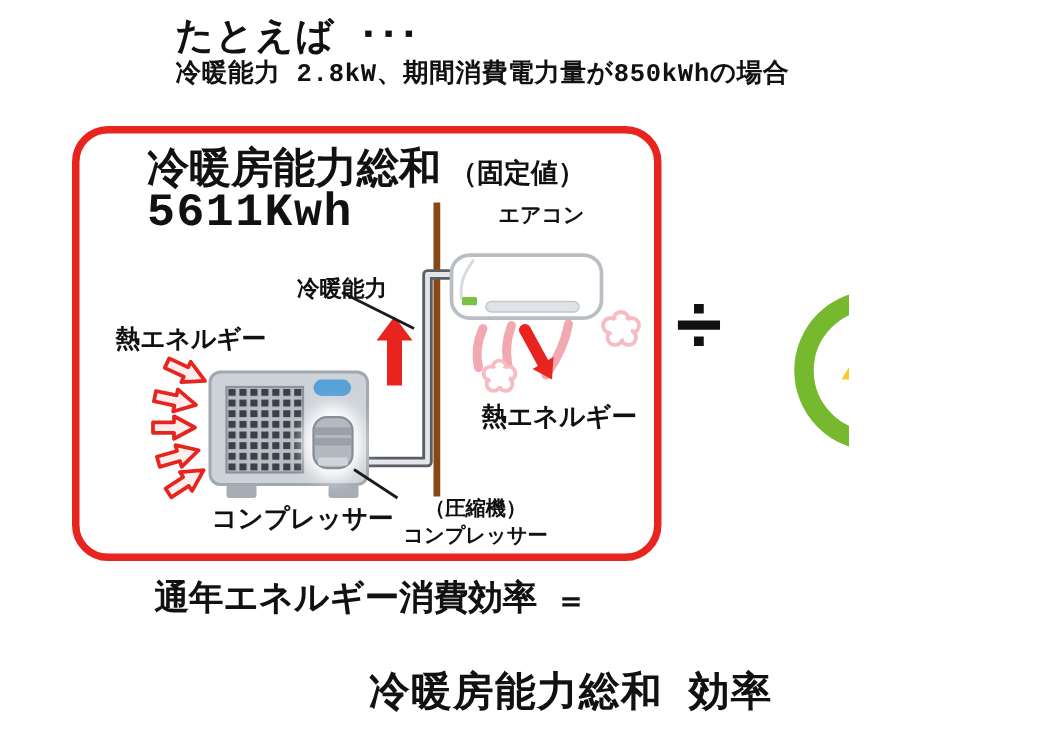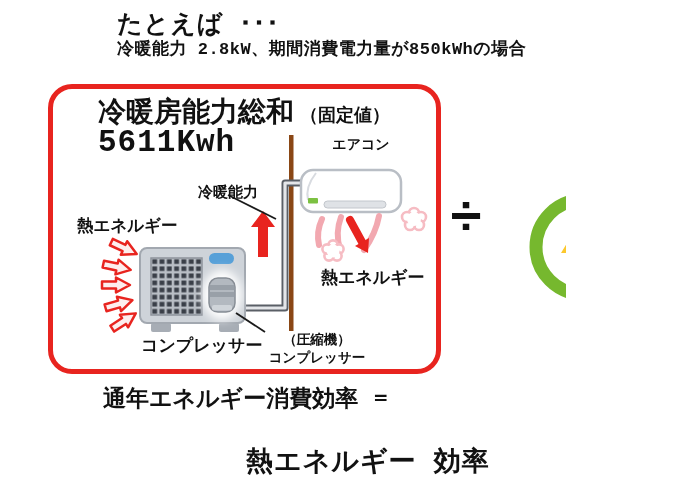--- a/index.html
+++ b/index.html
@@ -25,21 +25,21 @@
   .heat-right{left:268px;top:177px;font-size:17px;}
   .outdoor-lbl{left:88px;top:245px;width:112px;text-align:center;font-size:17px;}
   .comp-lbl{left:206px;top:243px;width:116px;text-align:center;font-size:13.5px;line-height:1.35;}
   
   .consumption{left:498px;top:104px;width:180px;text-align:center;}
   .cons-title{font-size:22px;font-weight:900;}
   .cons-value{font-size:25px;font-weight:900;margin-top:3px;letter-spacing:1px;}
   .divide{left:436px;top:188px;width:60px;text-align:center;font-size:56px;font-weight:900;line-height:64px;}
   .energy{left:527px;top:191px;width:112px;height:112px;}
   
-  .result-row{left:103px;top:383px;display:flex;align-items:flex-start;white-space:nowrap;}
+  .result-row{left:103px;top:383px;display:flex;align-items:flex-end;white-space:nowrap;}
   .res-label{font-size:23px;font-weight:900;}
   .res-eq{font-size:21px;font-weight:900;margin:0 12px;}
   .res-value{font-size:38px;font-weight:900;letter-spacing:2px;}
   .caption{left:246px;top:443px;font-size:27px;font-weight:900;letter-spacing:1px;}
 </style>
 </head>
 <body>
 
 <div class="canvas">
 
@@ -158,15 +158,15 @@
 
   <svg class="abs energy" viewBox="0 0 112 112">
     <circle cx="56" cy="56" r="47" fill="#ffffff" stroke="#76b82e" stroke-width="13"></circle>
     <polygon points="64,12 34,62 52,62 44,100 80,48 60,48" fill="#fcc82d"></polygon>
   </svg>
 
   <div class="abs result-row">
     <span class="res-label">通年エネルギー消費効率</span>
     <span class="res-eq">＝</span>
   </div>
-  <div class="abs caption">熱エネルギー 効率</div>
+  <div class="abs caption">冷暖房能力総和 効率</div>
 
 </div>
 
 </body></html>

